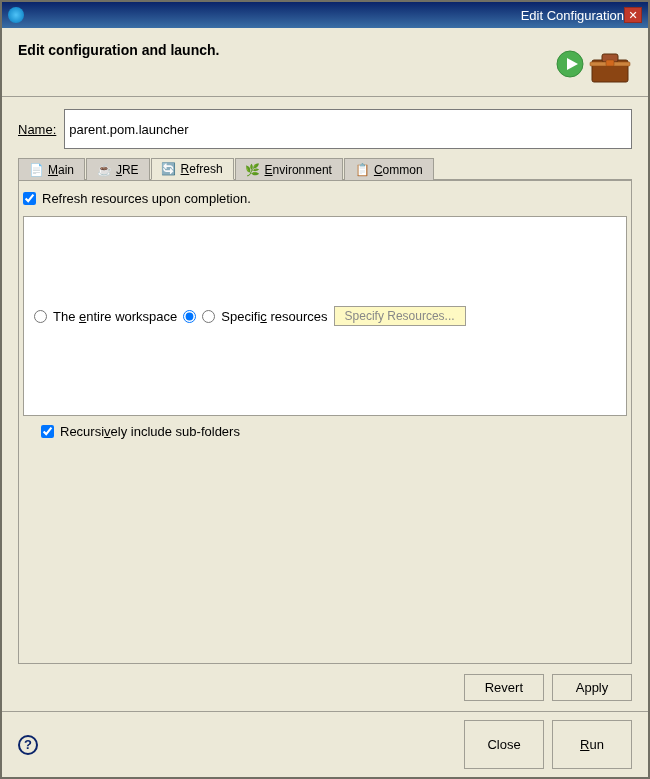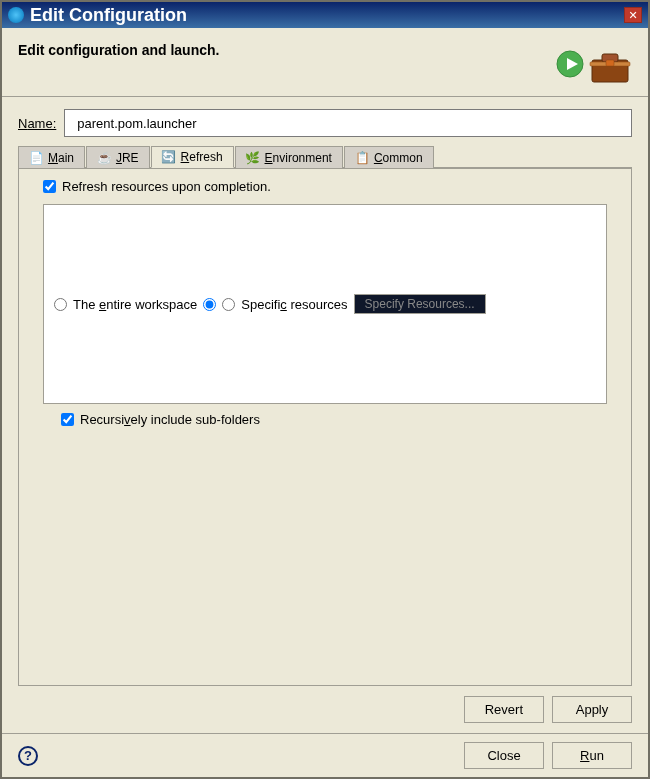--- a/index.html
+++ b/index.html
@@ -33,24 +33,24 @@
     .title-bar-icon {
       width: 16px;
       height: 16px;
       margin-right: 6px;
       background: radial-gradient(circle, #4fc3f7, #0277bd);
       border-radius: 50%;
       flex-shrink: 0;
     }
     .title-bar-text {
       color: white;
-      font-size: 18px;
-      font-weight: bold;
-      flex: 1;
-      text-align: left;
+      font-size: 13px;
+      font-weight: normal;
+      flex: 1;
+      text-align: right;
     }
     .title-bar-close {
       width: 18px;
       height: 16px;
       background: #c0392b;
       border: 1px solid #922b21;
       color: white;
       font-size: 11px;
       display: flex;
       align-items: center;
@@ -101,24 +101,24 @@
       padding: 4px 16px 8px 16px;
       gap: 8px;
     }
     .name-label {
       font-size: 13px;
       white-space: nowrap;
       text-decoration: underline;
     }
     .name-input {
       flex: 1;
-      height: 28px;
+      height: 40px;
       border: 1px solid #7a7a7a;
       background: white;
-      padding: 1px 12px;
+      padding: 1px 4px;
       font-size: 13px;
       outline: none;
     }
     .tabs-container {
       padding: 0 16px;
     }
     .tabs {
       display: flex;
       gap: 1px;
       border-bottom: 1px solid #a09e94;
@@ -143,21 +143,21 @@
       font-weight: normal;
     }
     .tab-underline {
       text-decoration: underline;
     }
     .main-panel {
       flex: 1;
       margin: 0 16px;
       background: #ece9d8;
       border: 1px solid #a09e94;
-      padding: 10px 24px;
+      padding: 10px 4px;
       display: flex;
       flex-direction: column;
     }
     .refresh-checkbox-row {
       display: flex;
       align-items: center;
       gap: 6px;
       margin-bottom: 10px;
     }
     .checkbox-label {
@@ -185,21 +185,21 @@
     }
     .specific-row {
       display: flex;
       align-items: center;
       justify-content: space-between;
       gap: 6px;
     }
     .specify-btn {
       padding: 2px 10px;
       font-size: 12px;
-      background: #0f172a;
+      background: #fef9c3;
       border: 1px solid #a09e94;
       color: #888;
       cursor: not-allowed;
       white-space: nowrap;
     }
     .recursive-row {
       display: flex;
       align-items: center;
       gap: 6px;
       margin-top: 8px;
@@ -238,21 +238,21 @@
       font-size: 13px;
       font-weight: bold;
       color: #0a246a;
       cursor: pointer;
     }
     .bottom-right-btns {
       display: flex;
       gap: 8px;
     }
     .btn-run {
-      padding: 5px 20px;
+      padding: 16px 20px;
       font-size: 13px;
       background: #ece9d8;
       border: 1px solid #a09e94;
       cursor: pointer;
       min-width: 80px;
     }
     .run-underline {
       text-decoration: underline;
     }
     input[type="checkbox"] {

